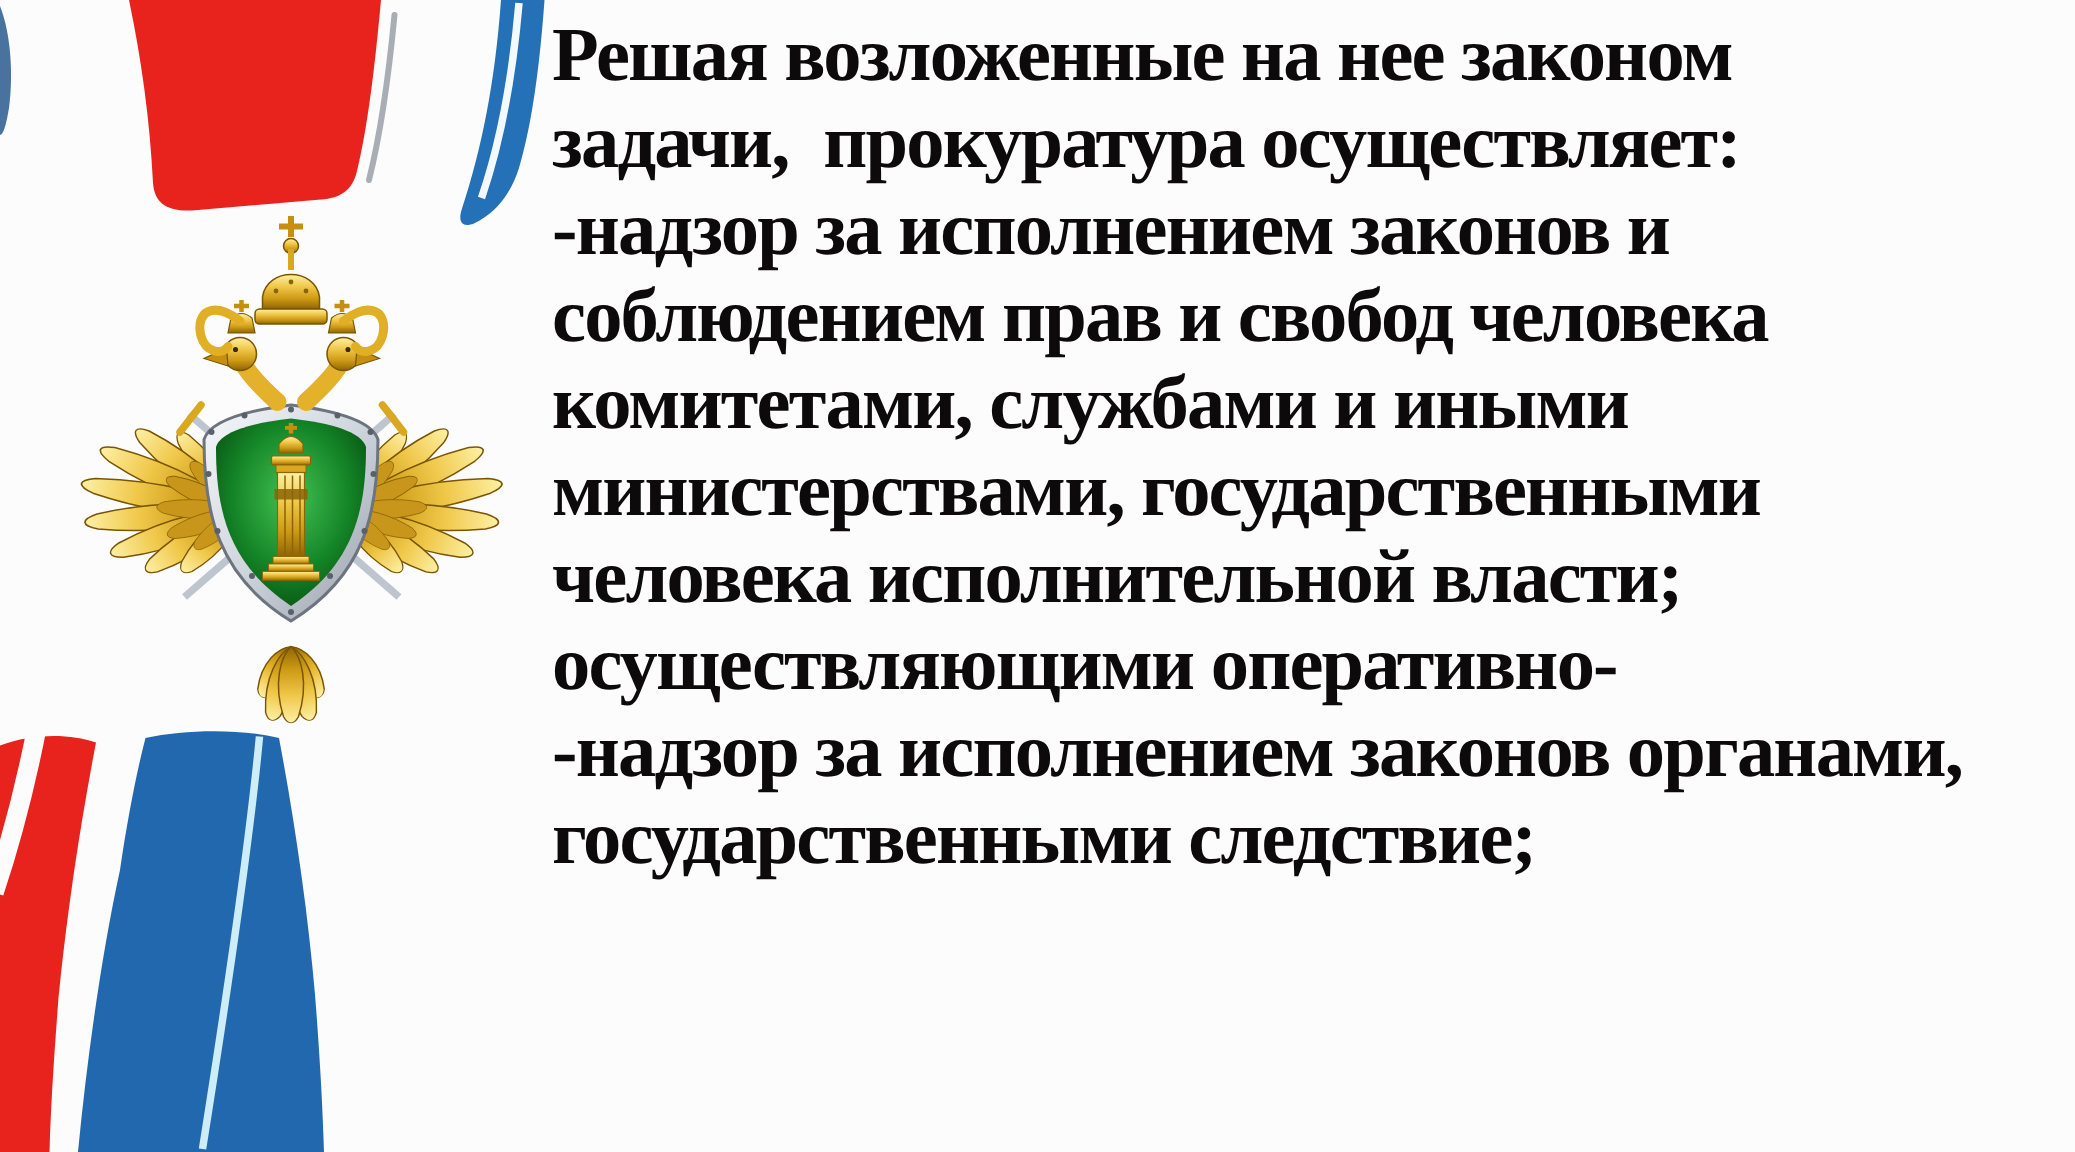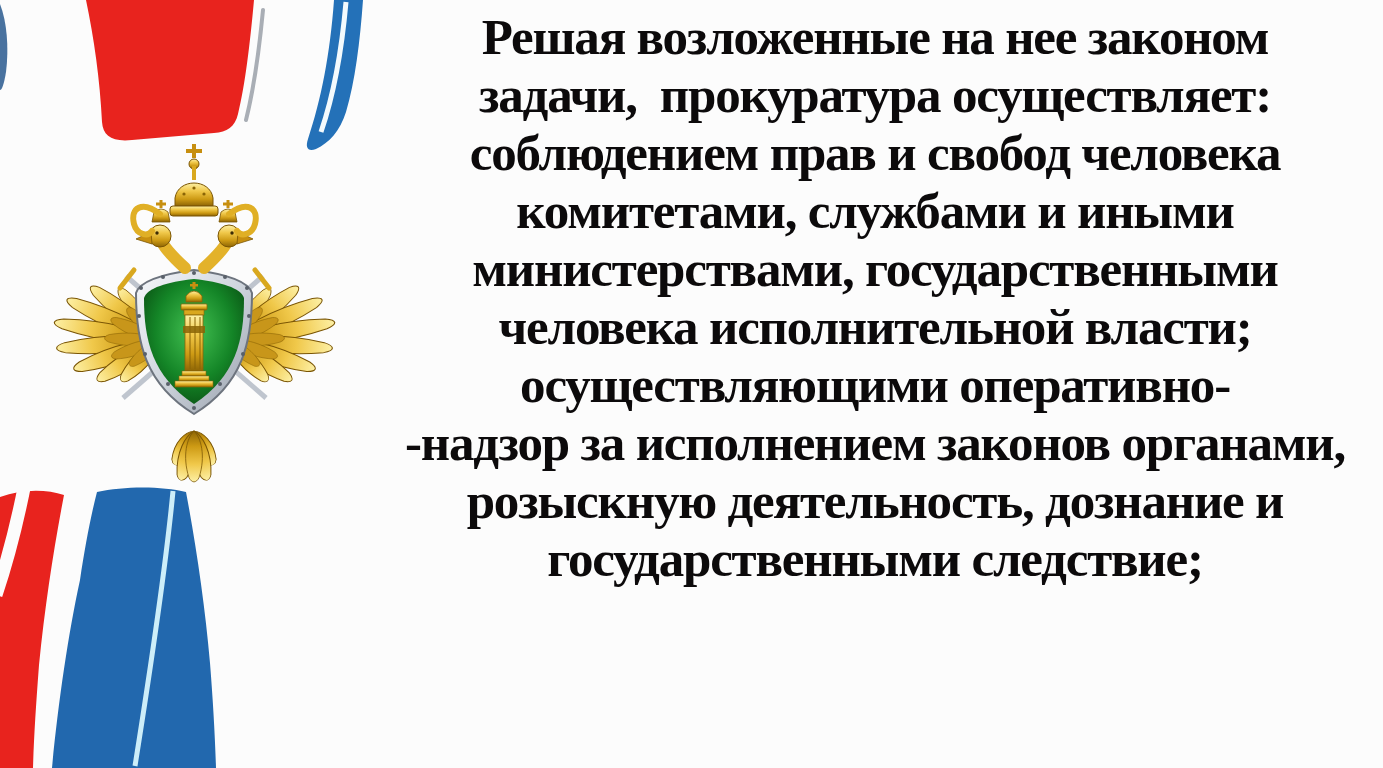--- a/index.html
+++ b/index.html
@@ -6,21 +6,21 @@
   .slide{
     position:relative;width:1383px;height:768px;background:#fcfcfc;
     overflow:hidden;font-family:"Liberation Serif","DejaVu Serif",serif;
   }
   .deco{position:absolute;}
   .textblock{
     position:absolute;left:368px;top:8px;width:1014px;
     color:#0c0a0b;font-weight:bold;font-size:51px;line-height:58px;
     letter-spacing:-1.2px;
   }
-  .line{white-space:pre;text-align:center;}
+  .line{white-space:pre;}
 </style>
 </head>
 <body>
 
 <div class="slide">
 
   <svg class="deco" style="left:0;top:0" width="400" height="160" viewBox="0 0 400 160">
     <path d="M0,4 C7,22 9,48 6,72 C4,84 2,90 0,90 Z" fill="#49729f"></path>
     <path d="M86,0 L254,0 C250,44 245,86 238,114 C235,127 227,132 214,133 L132,140 C112,142 103,136 102,122 C100,80 94,38 86,0 Z" fill="#e8231e"></path>
     <path d="M263,10 C259,52 253,92 246,120" fill="none" stroke="#a9aeb5" stroke-width="4" stroke-linecap="round"></path>
@@ -151,23 +151,23 @@
       <rect x="128" y="70" width="48" height="10" rx="3" fill="url(#gGold)" stroke="#7a5504"></rect>
       <circle cx="142" cy="58" r="1.6" fill="#8a6406"></circle>
       <circle cx="152" cy="52" r="1.6" fill="#8a6406"></circle>
       <circle cx="162" cy="58" r="1.6" fill="#8a6406"></circle>
     </g>
   </svg>
 
   <div class="textblock">
     <div class="line">Решая возложенные на нее законом</div>
     <div class="line">задачи,  прокуратура осуществляет:</div>
+    <div class="line">-надзор за исполнением законов и</div>
     <div class="line">соблюдением прав и свобод человека</div>
     <div class="line">комитетами, службами и иными</div>
     <div class="line">министерствами, государственными</div>
     <div class="line">человека исполнительной власти;</div>
     <div class="line">осуществляющими оперативно-</div>
     <div class="line">-надзор за исполнением законов органами,</div>
-    <div class="line">розыскную деятельность, дознание и</div>
     <div class="line">государственными следствие;</div>
   </div>
 
 </div>
 
 </body></html>

